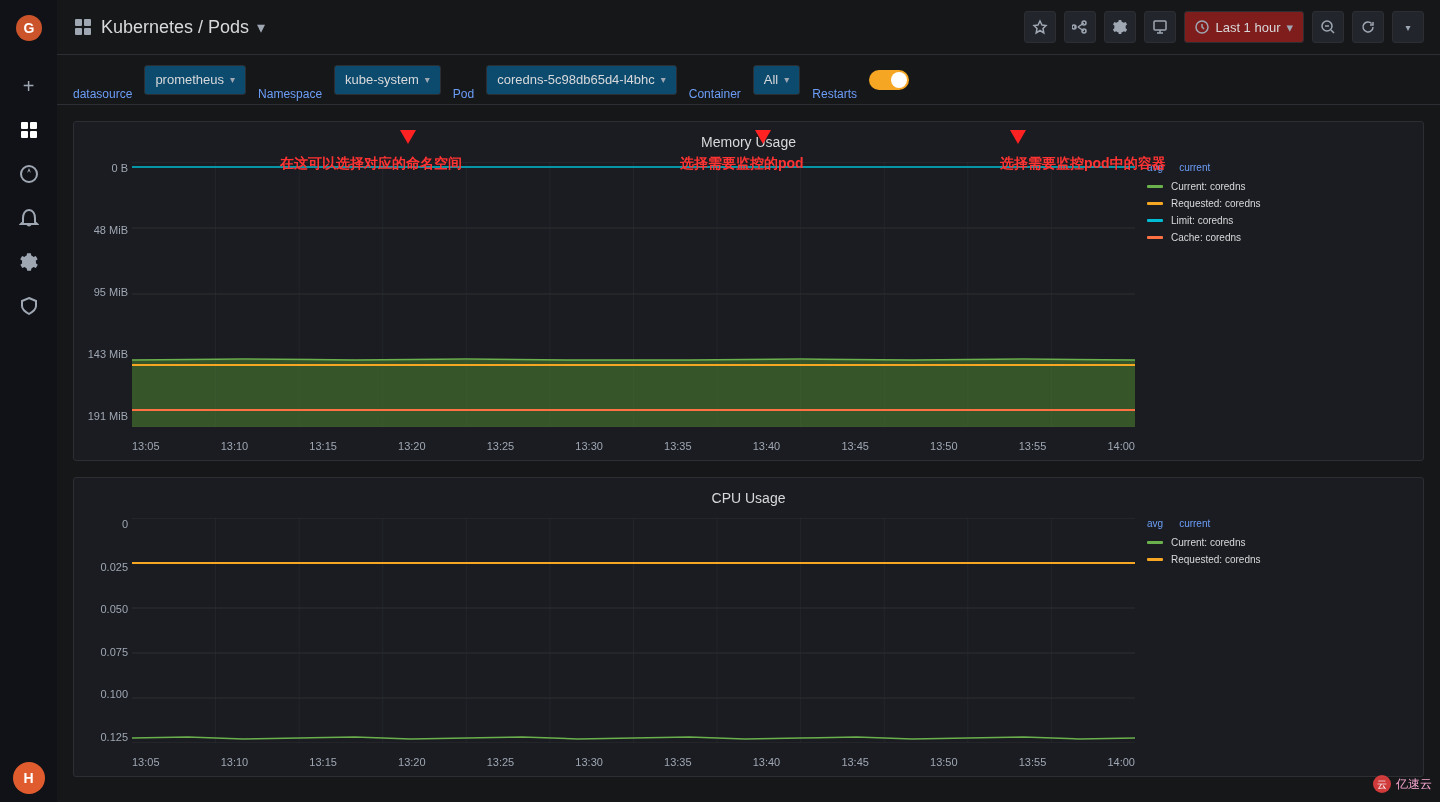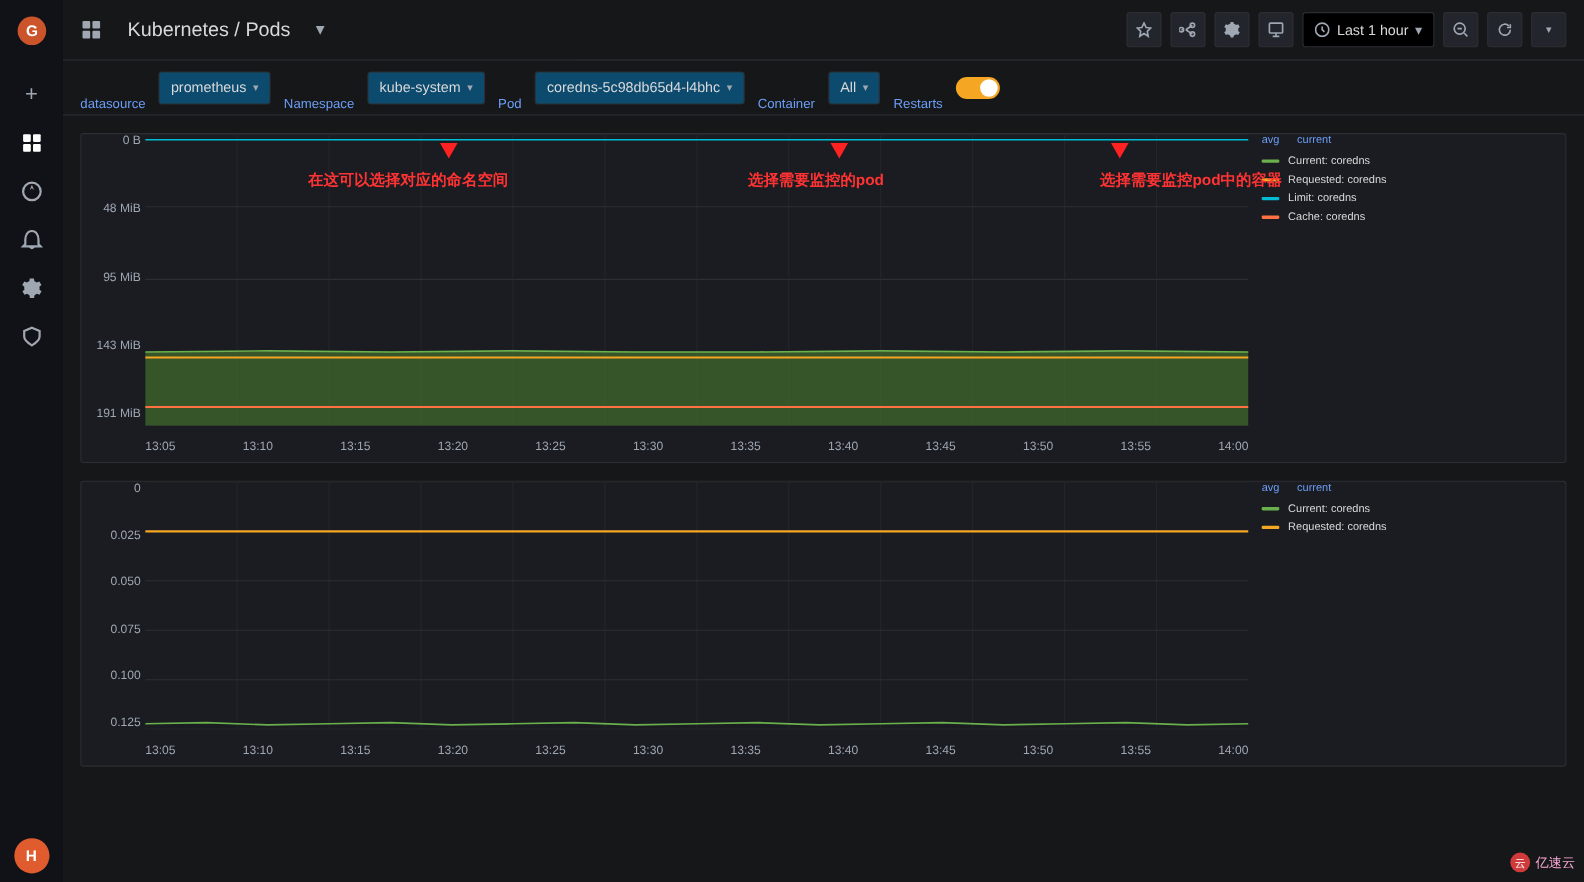--- a/index.html
+++ b/index.html
@@ -27,29 +27,29 @@
       display: flex; align-items: center; justify-content: center; font-weight: bold; color: #fff; font-size: 14px;
     }
 
     
     .topbar {
       position: fixed; left: 57px; top: 0; right: 0; height: 55px;
       background: #161719; border-bottom: 1px solid #2c2e33;
       display: flex; align-items: center; padding: 0 16px; z-index: 99;
     }
     .topbar-title {
-      display: flex; align-items: center; gap: 23px; font-size: 18px; color: #d8d9da; flex: 1;
+      display: flex; align-items: center; gap: 8px; font-size: 18px; color: #d8d9da; flex: 1;
     }
     .topbar-actions { display: flex; align-items: center; gap: 8px; }
     .topbar-btn {
       width: 32px; height: 32px; background: #22252b; border: 1px solid #2c2e33; border-radius: 3px;
       display: flex; align-items: center; justify-content: center; cursor: pointer; color: #9fa7b3;
     }
     .time-picker {
-      height: 32px; background: #000000; border: 1px solid #2c2e33; border-radius: 3px;
+      height: 32px; background: #7f1d1d; border: 1px solid #2c2e33; border-radius: 3px;
       display: flex; align-items: center; padding: 0 10px; gap: 6px; cursor: pointer; color: #d8d9da;
     }
 
     
     .filterbar {
       position: fixed; left: 57px; top: 55px; right: 0; height: 50px;
       background: #161719; border-bottom: 1px solid #2c2e33;
       display: flex; align-items: center; padding: 0 16px; gap: 12px; z-index: 98;
     }
     .filter-label { color: #6c9ef8; font-size: 12px; margin-top: 28px; }
@@ -259,20 +259,21 @@
   </div>
   <span class="filter-label">Restarts</span>
   <div class="toggle-btn">
     <div class="knob"></div>
   </div>
 </div>
 
 <div class="main">
 
   <div class="chart-panel">
+    <div class="chart-title">Memory Usage</div>
 
     <div style="position:relative; padding: 0 16px;">
       
     </div>
     <div class="chart-body">
       <div class="chart-area">
         <div class="chart-y-labels">
           <span>191 MiB</span>
           <span>143 MiB</span>
           <span>95 MiB</span>
@@ -347,20 +348,21 @@
         </div>
         <div class="legend-item">
           <div class="legend-color" style="background:#ff7043;"></div>
           <span>Cache: coredns</span>
         </div>
       </div>
     </div>
   </div>
 
   <div class="chart-panel">
+    <div class="chart-title">CPU Usage</div>
     <div class="chart-body">
       <div class="chart-area" style="height:250px;">
         <div class="chart-y-labels" style="bottom:25px;">
           <span>0.125</span>
           <span>0.100</span>
           <span>0.075</span>
           <span>0.050</span>
           <span>0.025</span>
           <span>0</span>
         </div>

